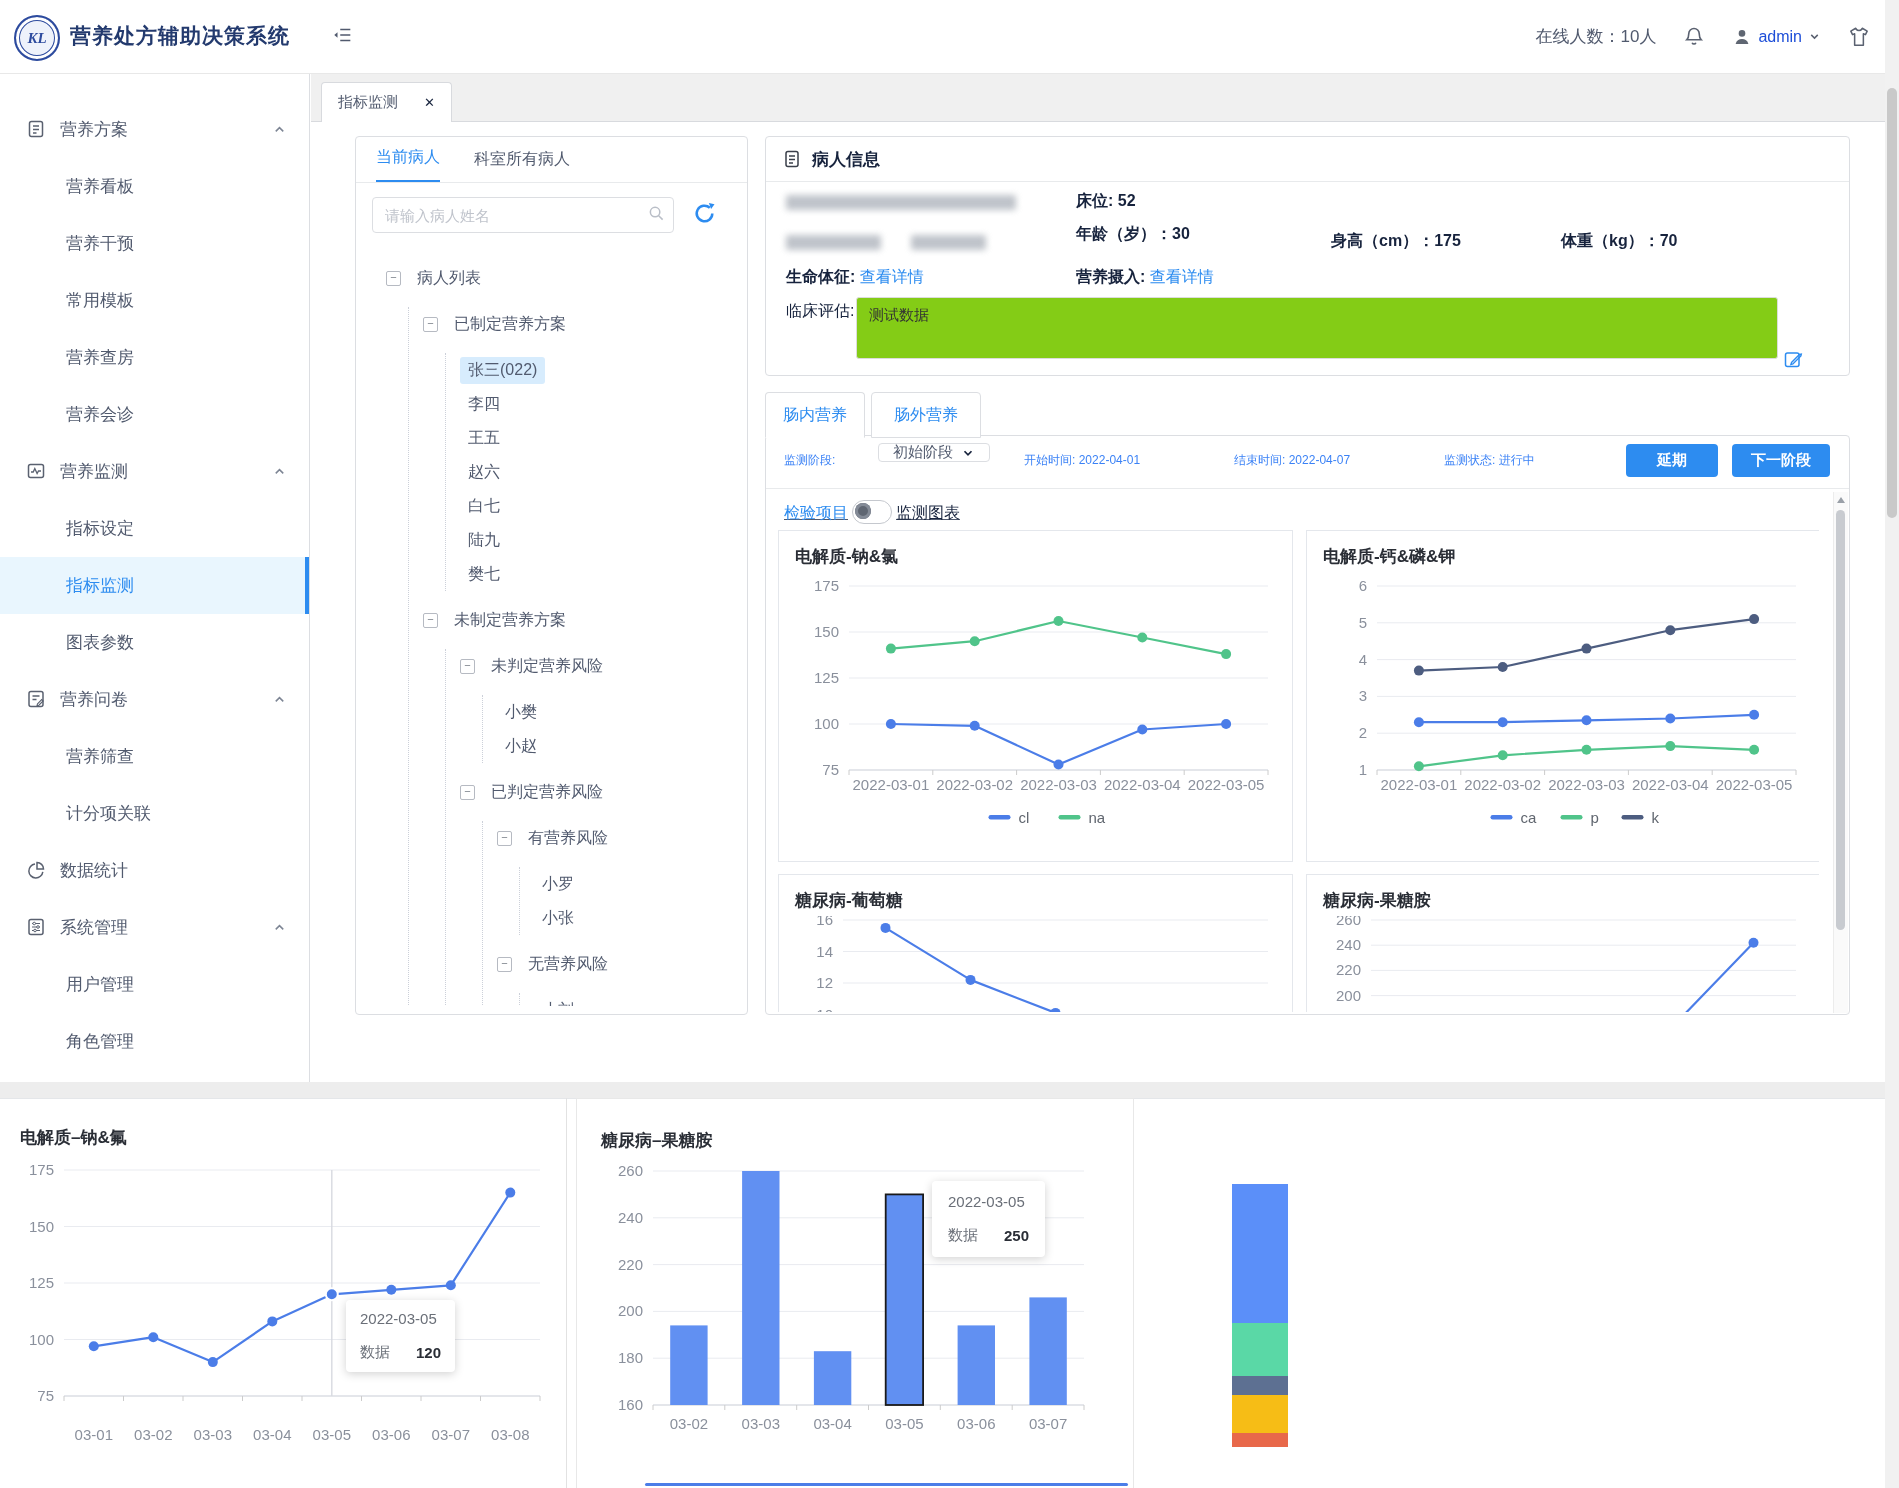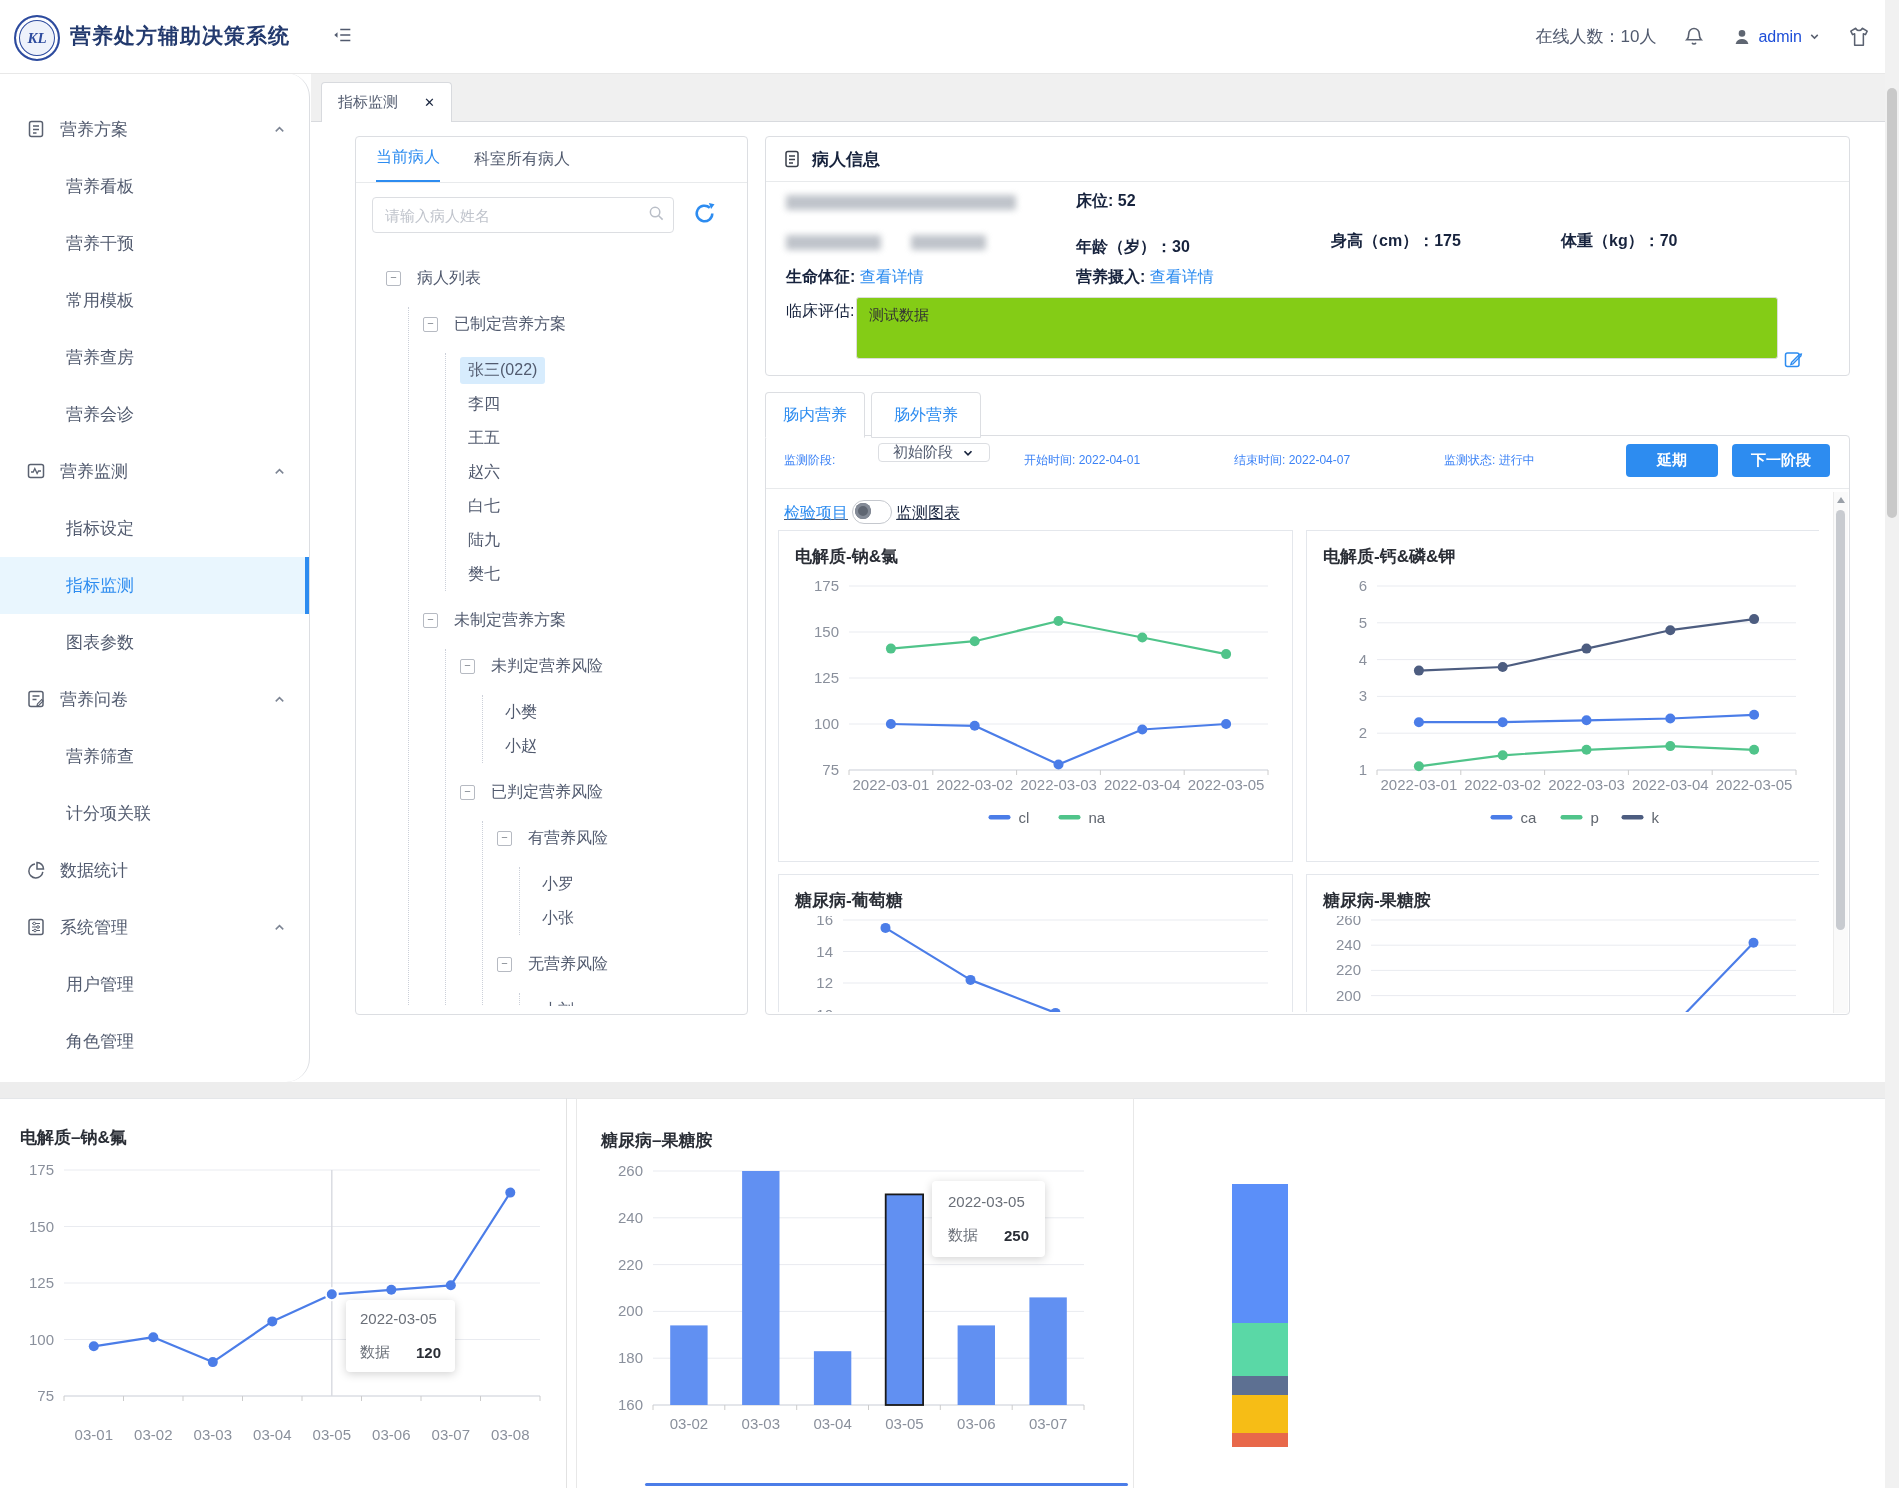--- a/index.html
+++ b/index.html
@@ -11,21 +11,21 @@
   .logo{position:absolute;left:14px;top:15px;width:42px;height:42px;border-radius:50%;
         border:2px solid #2c4a9e;box-shadow:inset 0 0 0 3px #fff,inset 0 0 0 4px #2c4a9e;
         display:flex;align-items:center;justify-content:center;font-family:"Liberation Serif",serif;
         font-weight:700;font-style:italic;color:#2c4a9e;font-size:15px;background:#eef2fb;}
   .apptitle{position:absolute;left:70px;top:22px;font-size:21px;font-weight:700;color:#233a6e;letter-spacing:1px;}
   .collapse-ic{position:absolute;left:332px;top:24px;}
   .hdr-right{position:absolute;right:28px;top:0;height:73px;display:flex;align-items:center;gap:26px;}
   .online{font-size:17px;color:#515a6e;}
   .admin{display:flex;align-items:center;gap:6px;font-size:16px;color:#1d4ed8;}
   
-  .sidebar{position:absolute;left:0;top:73px;width:310px;height:1009px;background:#fff;border-right:1px solid #dcdee2;padding-top:28px;box-sizing:border-box;z-index:20;border-radius:24px;}
+  .sidebar{position:absolute;left:0;top:73px;width:310px;height:1009px;background:#fff;border-right:1px solid #dcdee2;padding-top:28px;box-sizing:border-box;z-index:20;}
   .side-group{height:57px;display:flex;align-items:center;padding:0 22px 0 26px;font-size:17px;color:#515a6e;cursor:pointer;}
   .side-group .sicon{width:22px;height:22px;margin-right:12px;display:inline-flex;}
   .side-group .gchev{margin-left:auto;display:inline-flex;}
   .side-item{height:57px;line-height:57px;padding-left:66px;font-size:17px;color:#515a6e;cursor:pointer;position:relative;}
   .side-item.active{background:#e9f6fe;color:#2d8cf0;}
   .side-item.active::after{content:"";position:absolute;right:0;top:0;bottom:0;width:4px;background:#2d8cf0;}
   
   .tabstrip{position:absolute;left:311px;top:73px;width:1574px;height:48px;background:#f0f0f0;border-bottom:1px solid #d8dade;z-index:10;}
   .tabchip{position:absolute;left:10px;top:9px;height:39px;background:#fff;border:1px solid #d8dade;border-bottom:none;
            border-radius:4px 4px 0 0;display:flex;align-items:center;padding:0 16px;gap:26px;font-size:15px;color:#515a6e;}
@@ -392,21 +392,21 @@
           <path d="M7 7h6M7 10.5h6M7 14h4" stroke="#3a3f4a" stroke-width="1.3"></path>
         </svg>
       <span class="t">病人信息</span>
     </div>
     <div class="abs blur" style="left:20px;top:58px;width:230px;"></div>
     <div class="abs" style="left:310px;top:54px;">
       <span class="plabel">床位:</span> <span class="pval">52</span>
     </div>
     <div class="abs blur" style="left:20px;top:98px;width:95px;"></div>
     <div class="abs blur" style="left:145px;top:98px;width:75px;"></div>
-    <div class="abs" style="left:310px;top:100px;">
+    <div class="abs" style="left:310px;top:87px;">
       <span class="plabel">年龄（岁）：</span><span class="pval">30</span>
     </div>
     <div class="abs" style="left:565px;top:94px;">
       <span class="plabel">身高（cm）：</span><span class="pval">175</span>
     </div>
     <div class="abs" style="left:795px;top:94px;">
       <span class="plabel">体重（kg）：</span><span class="pval">70</span>
     </div>
     <div class="abs" style="left:20px;top:130px;">
       <span class="plabel">生命体征:</span> <span class="plink">查看详情</span>

